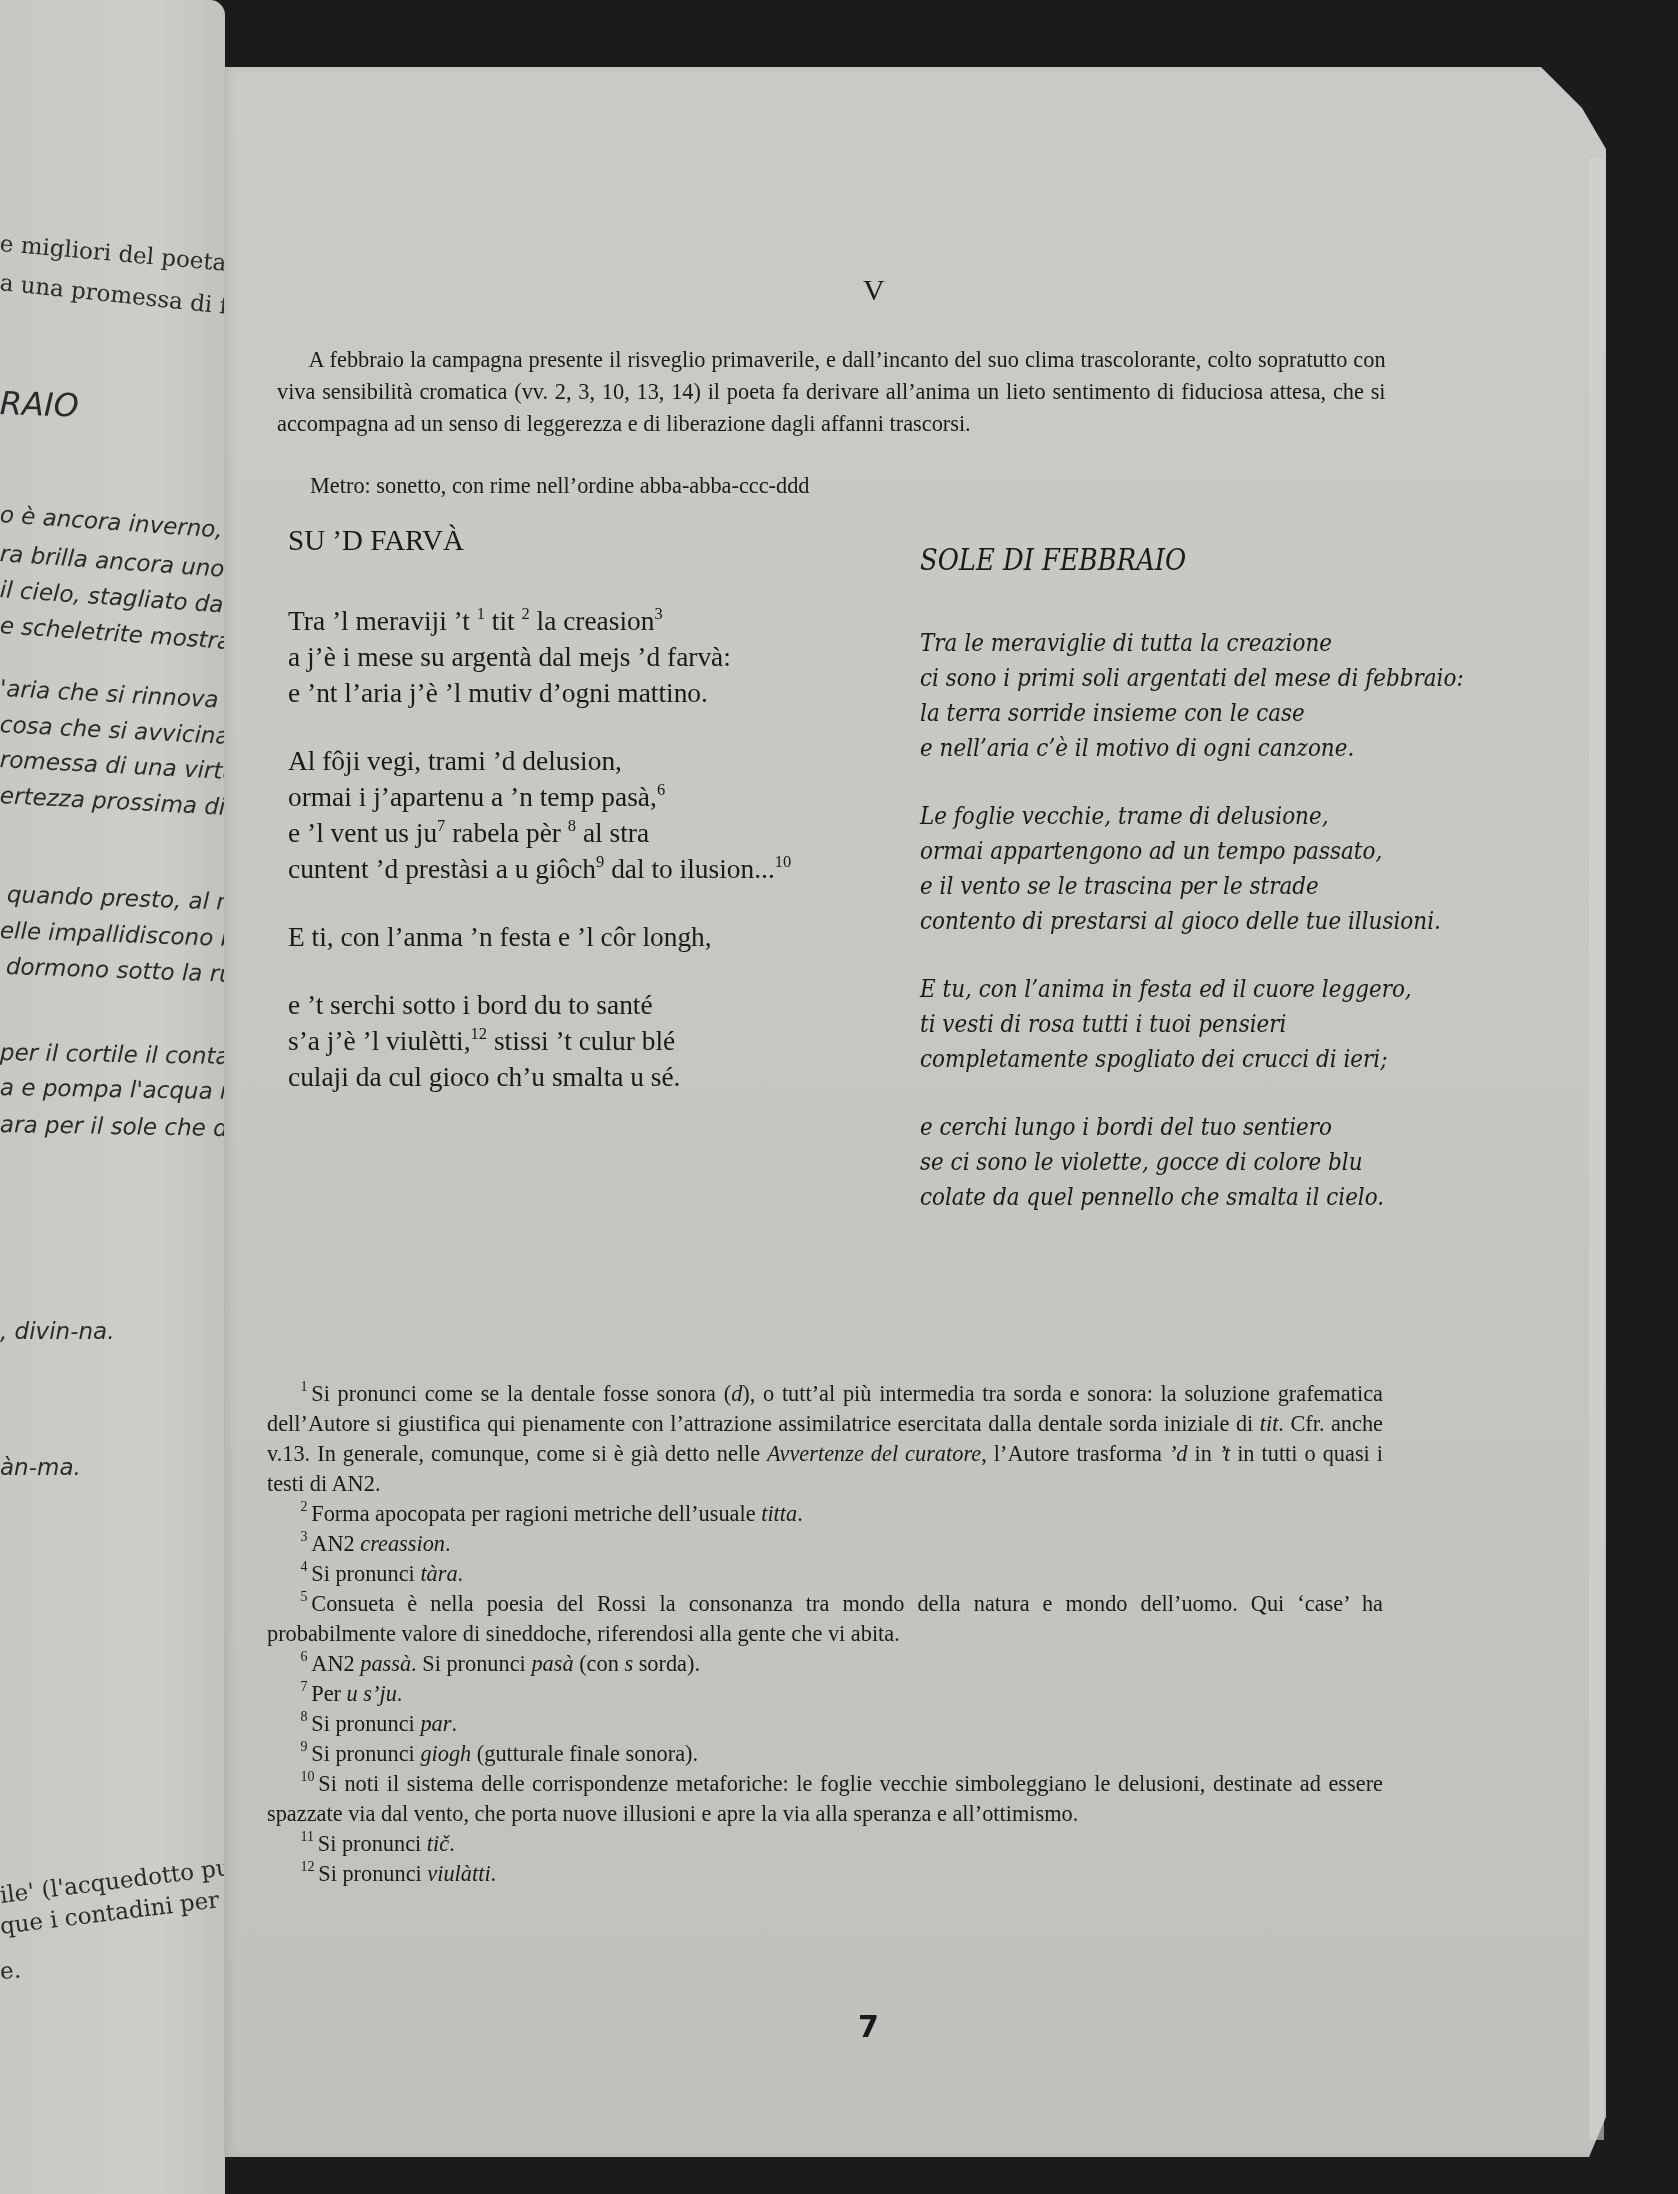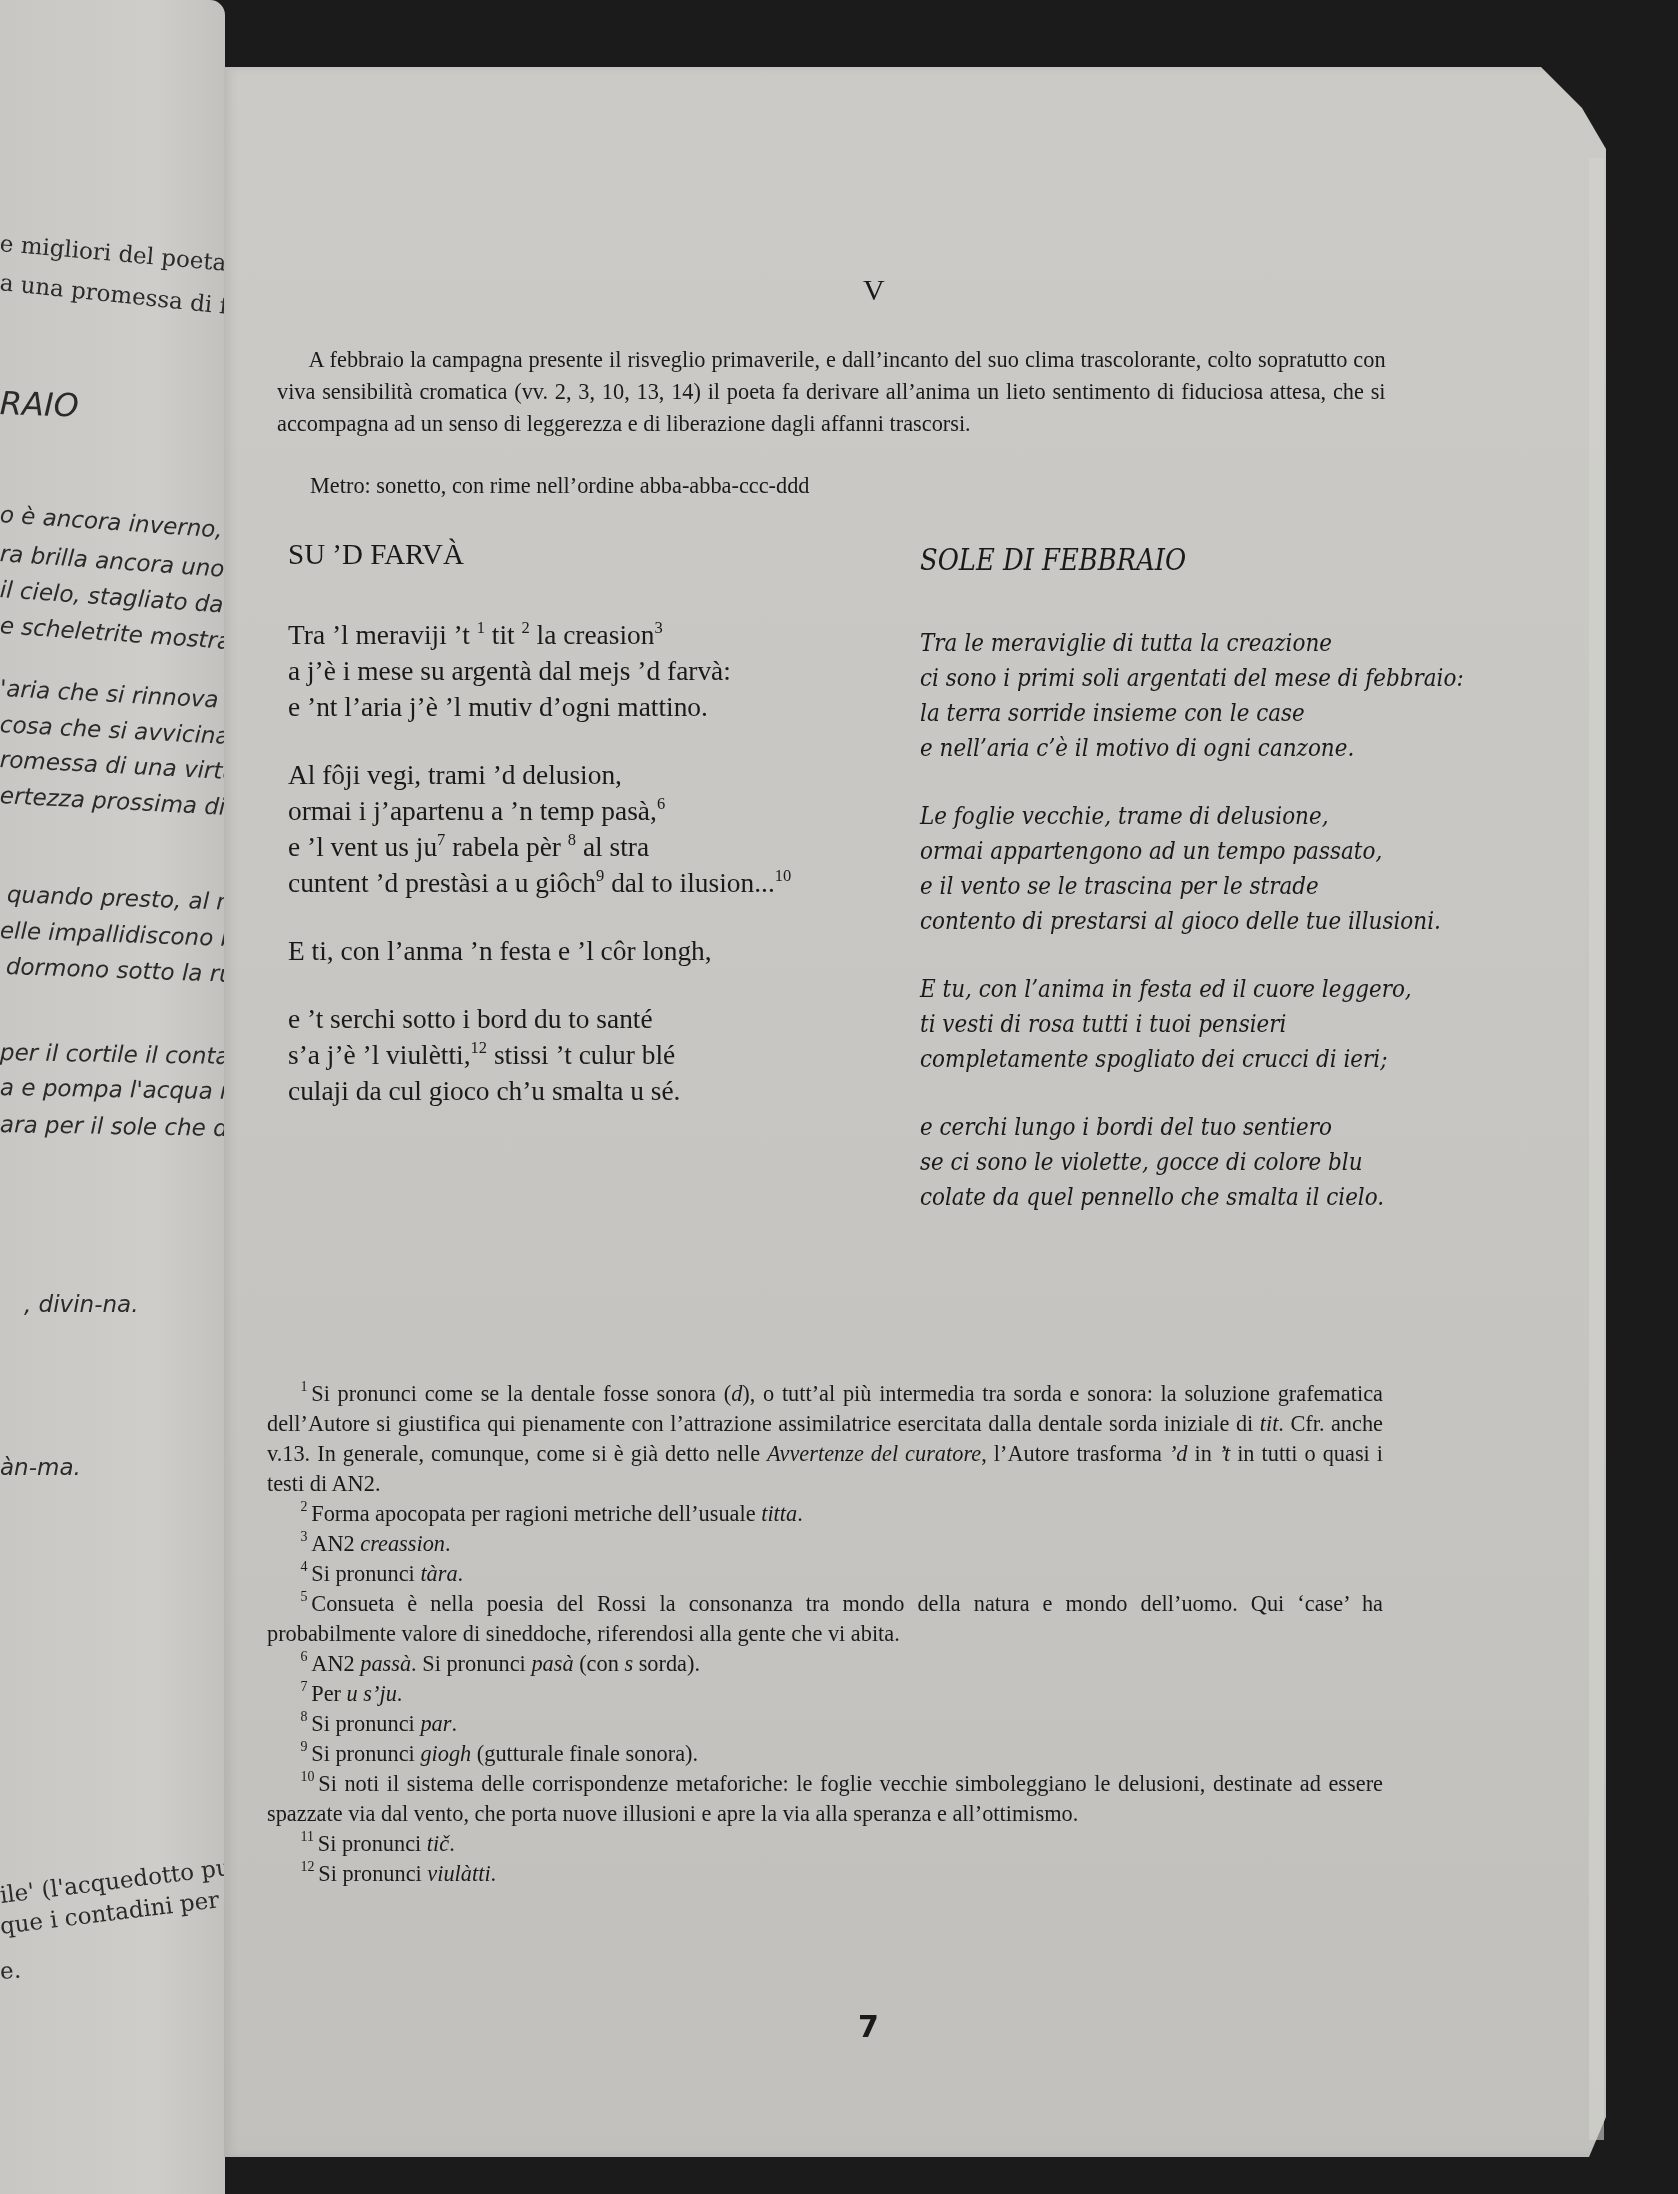--- a/index.html
+++ b/index.html
@@ -41,21 +41,21 @@
   .intro {
     position: absolute; left: 277px; top: 343px; width: 1192px;
     font-size: 24px; line-height: 32px; text-align: justify;
     font-family: "Liberation Serif", serif;
     transform: scaleX(0.93); transform-origin: left top;
   }
   .intro p { margin: 0; text-indent: 34px; }
   .metro { position: absolute; left: 310px; top: 472px; font-size: 24px; transform: scaleX(0.93); transform-origin: left top; }
 
   .poem-col { position: absolute; font-size: 27.4px; line-height: 36px; }
-  .poem-col.original { left: 288px; top: 536px; }
+  .poem-col.original { left: 288px; top: 522px; }
   .poem-col.translation { left: 920px; top: 542px; font-style: italic; font-size: 25px; line-height: 35px; font-family: "DejaVu Serif", serif; transform: scaleX(0.86); transform-origin: left top; }
   .poem-title { margin: 0 0 45px 0; font-size: 29px; }
   .translation .poem-title { font-size: 30px; margin-bottom: 48px; }
   .stanza { margin: 0 0 32px 0; }
   .translation .stanza { margin-bottom: 33px; }
   .verse { white-space: nowrap; display: block; }
   .verse sup { font-size: 16.5px; vertical-align: 11px; line-height: 0; }
 
   .footnotes {
     position: absolute; left: 267px; top: 1378px; width: 1200px;
@@ -86,21 +86,21 @@
     <div class="left-line it" style="left: 0px; top: 675px; transform: rotate(3deg);">'aria che si rinnova ogni gio</div>
     <div class="left-line it" style="left: 0px; top: 711px; transform: rotate(3deg);">cosa che si avvicina all'anim</div>
     <div class="left-line it" style="left: 0px; top: 746px; transform: rotate(3deg);">romessa di una virtù divina</div>
     <div class="left-line it" style="left: 0px; top: 782px; transform: rotate(3deg);">ertezza prossima di fiorire.</div>
     <div class="left-line it" style="left: 6.9px; top: 881px; transform: rotate(2deg);">quando presto, al mattino</div>
     <div class="left-line it" style="left: 0px; top: 917px; transform: rotate(2deg);">elle impallidiscono basse per</div>
     <div class="left-line it" style="left: 5.5px; top: 953px; transform: rotate(2deg);">dormono sotto la rugiada</div>
     <div class="left-line it" style="left: 0px; top: 1039px; transform: rotate(1deg);">per il cortile il contadino</div>
     <div class="left-line it" style="left: 0px; top: 1074px; transform: rotate(1deg);">a e pompa l'acqua nei secchi</div>
     <div class="left-line it" style="left: 0px; top: 1111px; transform: rotate(1deg);">ara per il sole che deve spun</div>
-    <div class="left-line it" style="left: 0px; top: 1291px; transform: rotate(0deg); margin-left: 24px;">, divin-na.</div>
+    <div class="left-line it" style="left: 0px; top: 1318px; transform: rotate(0deg);">, divin-na.</div>
     <div class="left-line it" style="left: 0px; top: 1454px; transform: rotate(0deg);">àn-ma.</div>
     <div class="left-line upright" style="left: 0px; top: 1882px; transform: rotate(-7deg);">ile' (l'acquedotto pubblico</div>
     <div class="left-line upright" style="left: 0px; top: 1913px; transform: rotate(-7deg);">que  i  contadini  per gli a</div>
     <div class="left-line upright" style="left: 0px; top: 1958px; transform: rotate(-4deg);">e.</div>
   </div>
 
 <div class="page"></div>
 <div class="page-edge"></div>
 
 <div class="section-numeral">V</div>

